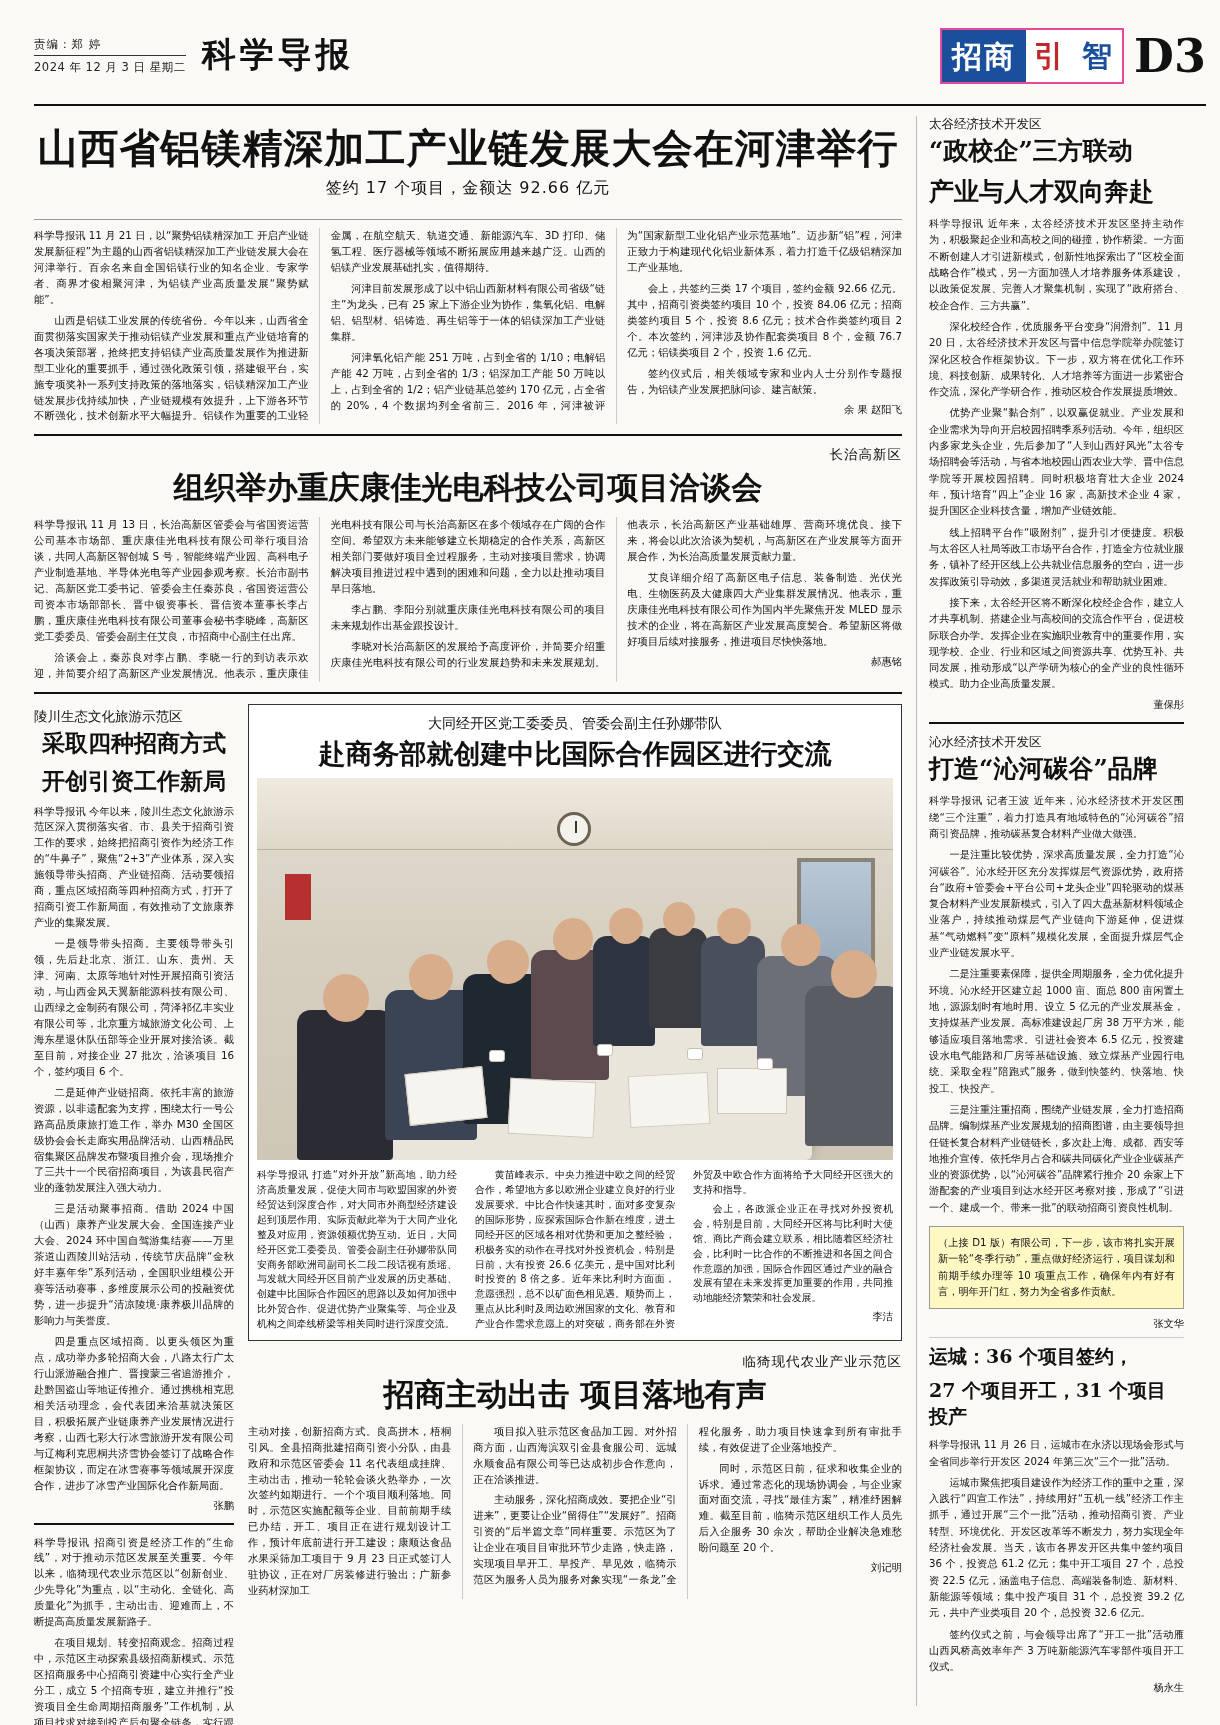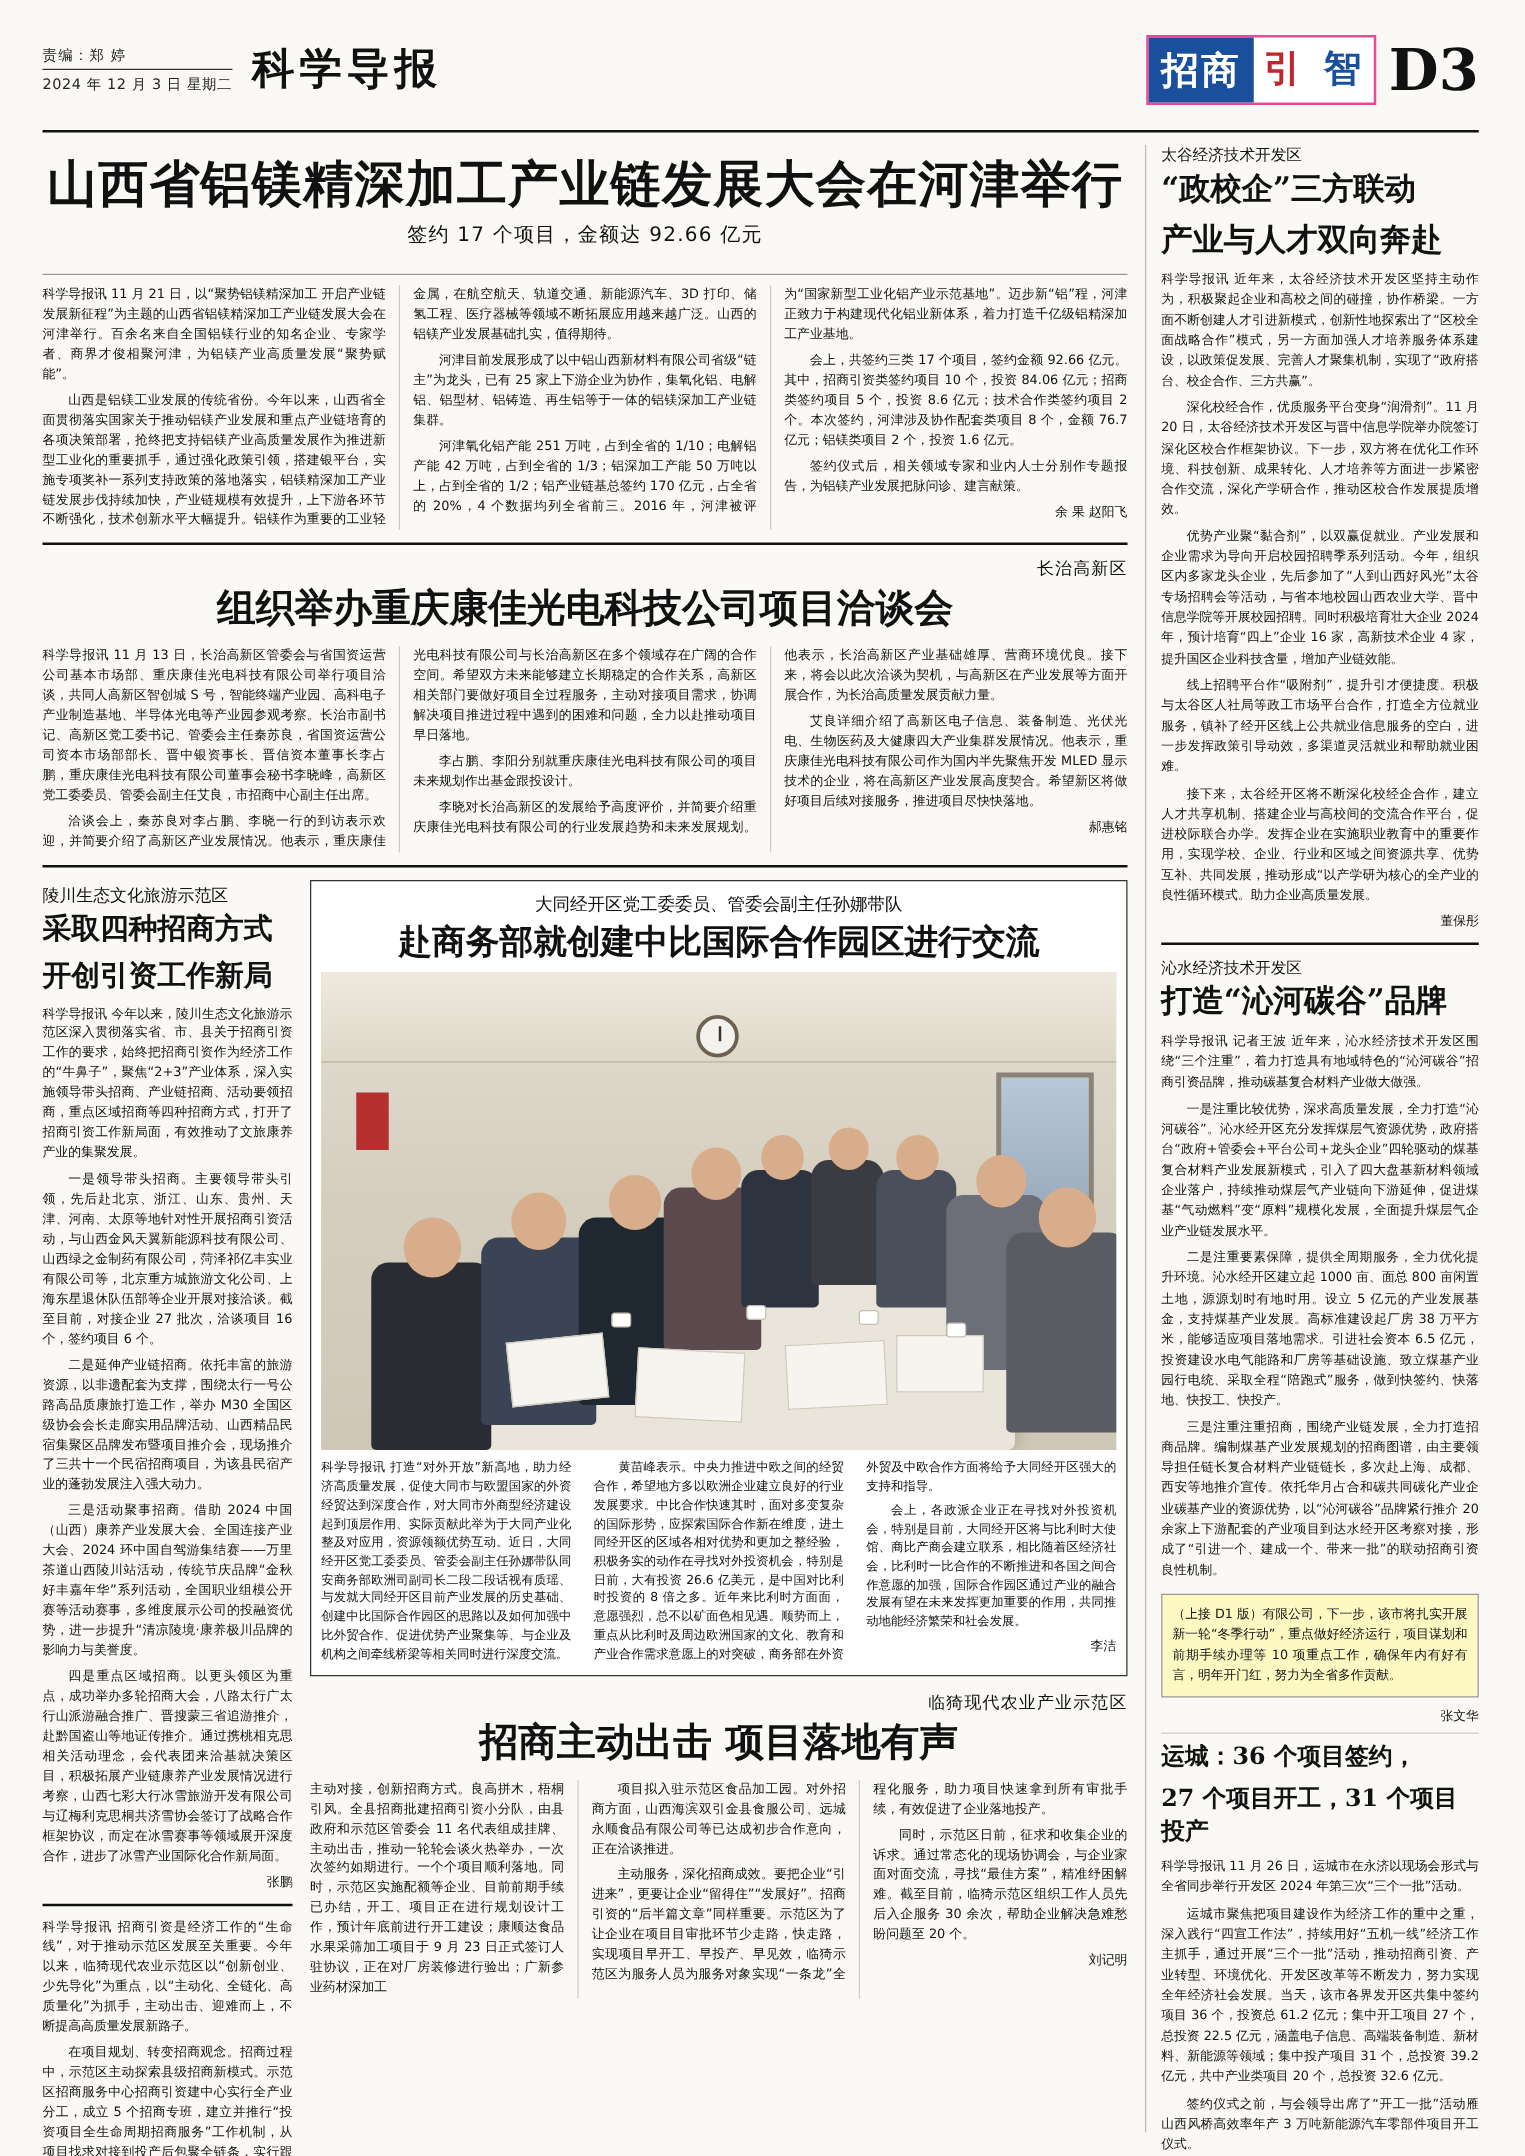--- a/index.html
+++ b/index.html
@@ -5,21 +5,21 @@
   * { box-sizing: border-box; }
   html, body { margin:0; padding:0; }
   body {
     width:1220px; height:1725px;
     background:#fbf9f6;
     font-family:"DejaVu Sans","Liberation Sans",sans-serif;
     color:#111;
     position:relative;
     overflow:hidden;
   }
-  .page { position:relative; width:1220px; height:1725px; padding:26px 37px 10px 34px; }
+  .page { position:relative; width:1220px; height:1725px; padding:26px 14px 10px 34px; }
 
   
   .masthead { display:flex; align-items:flex-start; justify-content:space-between; height:72px; }
   .mh-left { display:flex; align-items:flex-start; gap:16px; padding-top:4px; }
   .mh-meta { font-size:11.5px; line-height:1.5; color:#222; padding-top:6px; min-width:120px; }
   .mh-meta .row1 { border-bottom:1px solid #333; padding-bottom:2px; letter-spacing:1px;}
   .mh-meta .row2 { padding-top:3px; letter-spacing:0.5px;}
   .mh-logo {
     font-family:"DejaVu Serif","Liberation Serif",serif;
     font-size:34px; font-weight:700; letter-spacing:4px;
@@ -71,21 +71,21 @@
 
   
   .kicker { text-align:right; font-size:13.5px; margin:6px 0 2px 0; letter-spacing:1px;}
   .kicker-left { font-size:13.5px; margin:4px 0 2px 0; }
   .title2 {
     font-family:"DejaVu Serif","Liberation Serif",serif;
     font-weight:700; text-align:center; font-size:31px; line-height:1.25; margin:4px 0 10px 0;
   }
   .title-left {
     font-family:"DejaVu Serif","Liberation Serif",serif;
-    font-weight:700; font-size:23px; line-height:1.3; margin:2px 0 8px 0;
+    font-weight:700; font-size:23px; line-height:1.3; margin:2px 0 8px 0;text-align:center;
   }
 
   
   .midrow { display:flex; gap:14px; margin-top:8px;}
   .col-narrow { width:200px; }
   .photo-block { width:654px; border:1px solid #333; padding:8px; background:#fff; }
   .photo-kicker { text-align:center; font-size:14px; margin:2px 0 4px 0;}
   .photo-title {
     font-family:"DejaVu Serif","Liberation Serif",serif;
     font-weight:700; text-align:center; font-size:27px; margin:0 0 8px 0; line-height:1.25;

